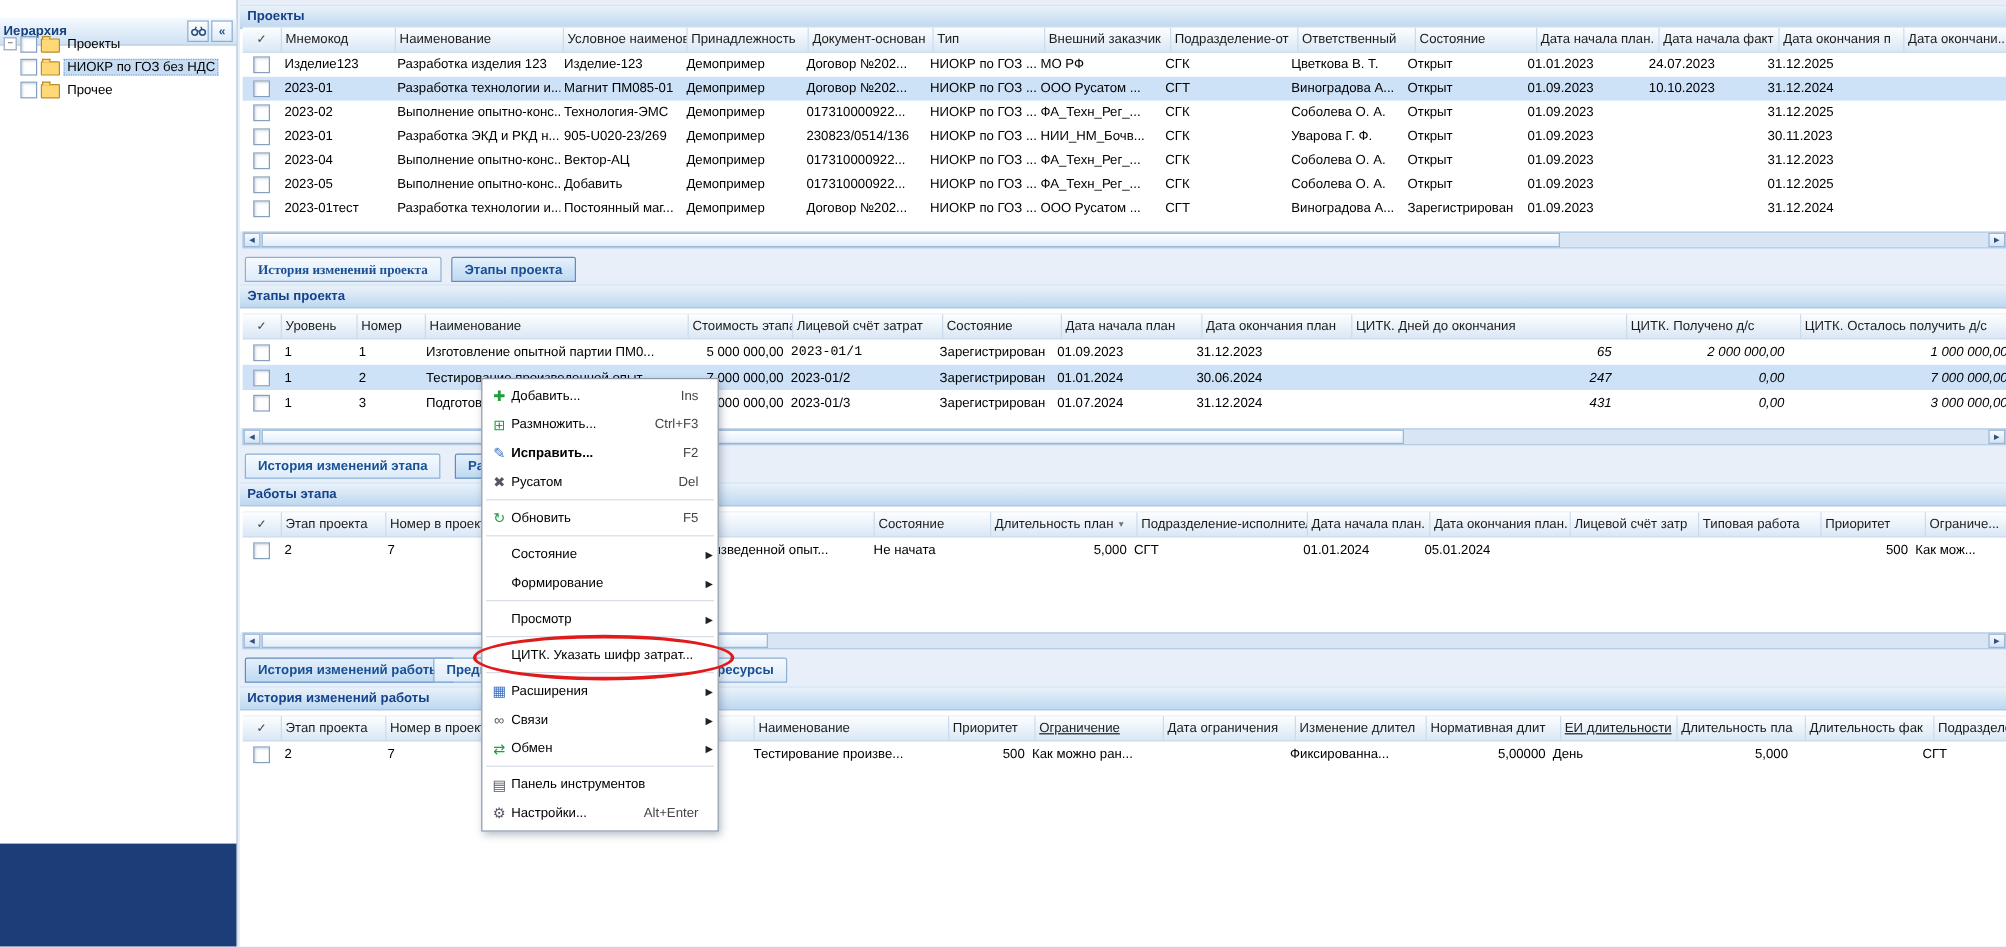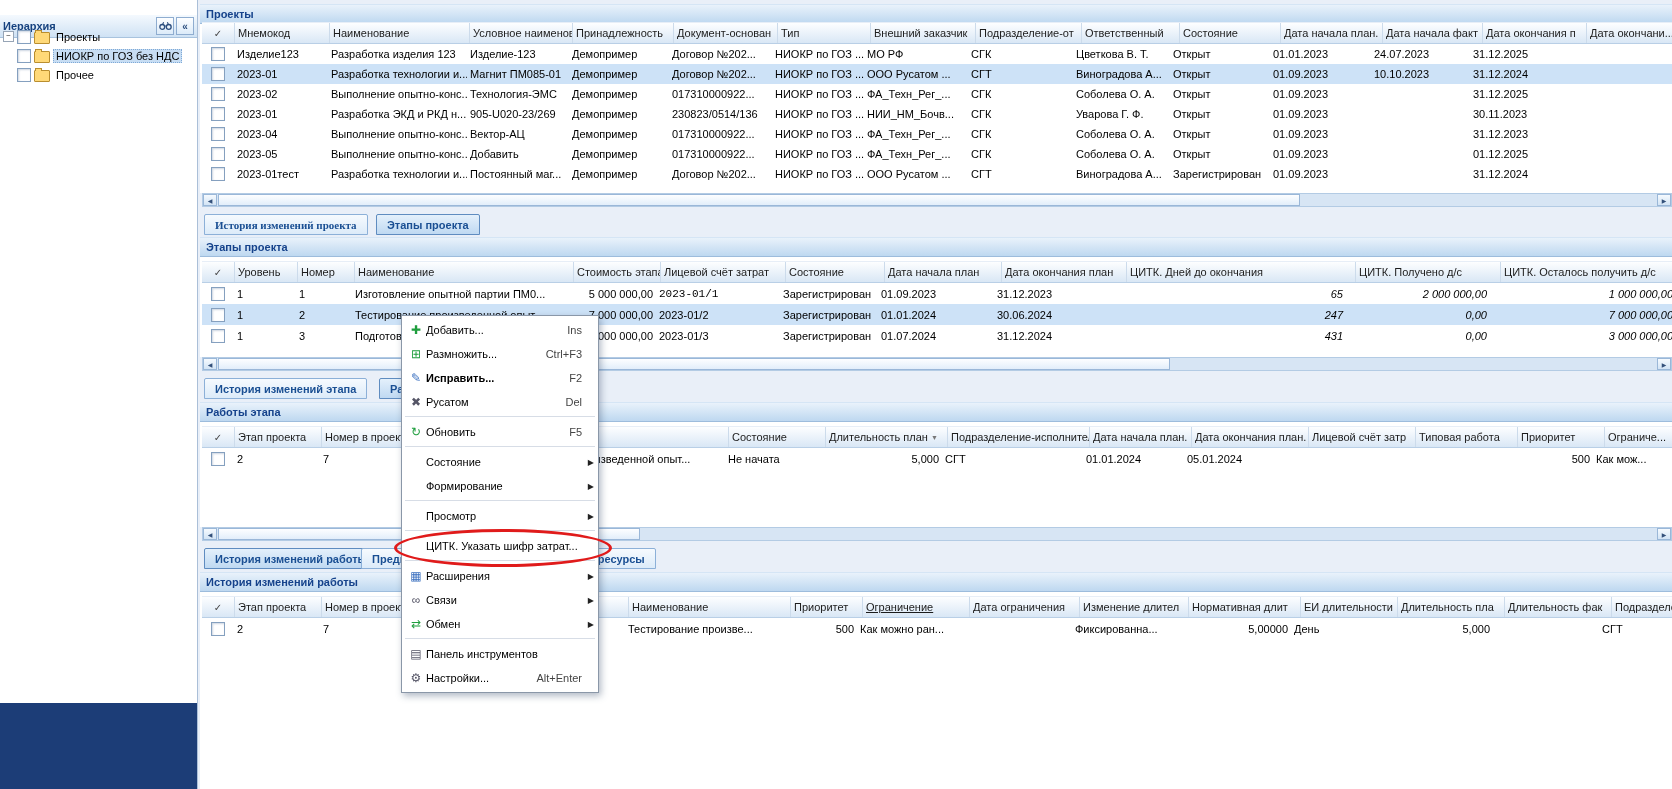--- a/index.html
+++ b/index.html
@@ -432,21 +432,21 @@
           <div class="hcell cbcol" data-name="select-all-header" style="width: 26px;">✓</div>
           <div class="hcell" data-name="column-header" style="width: 80px;">Этап проекта</div>
           <div class="hcell" data-name="column-header" style="width: 90px;">Номер в проекте</div>
           <div class="hcell" data-name="column-header" style="width: 203px;"></div>
           <div class="hcell" data-name="column-header" style="width: 155px;">Наименование</div>
           <div class="hcell" data-name="column-header" style="width: 65px;">Приоритет</div>
           <div class="hcell" data-name="column-header" style="width: 100px; text-decoration: underline;">Ограничение</div>
           <div class="hcell" data-name="column-header" style="width: 103px;">Дата ограничения</div>
           <div class="hcell" data-name="column-header" style="width: 102px;">Изменение длител</div>
           <div class="hcell" data-name="column-header" style="width: 105px;">Нормативная длит</div>
-          <div class="hcell" data-name="column-header" style="width: 90px;">ЕИ длительности</div>
+          <div class="hcell" data-name="column-header" style="width: 90px; text-decoration: underline;">ЕИ длительности</div>
           <div class="hcell" data-name="column-header" style="width: 100px;">Длительность пла</div>
           <div class="hcell" data-name="column-header" style="width: 100px;">Длительность фак</div>
           <div class="hcell" data-name="column-header" style="width: 155px;">Подразделение-и.</div>
         </div>
         <div class="grid-row" data-name="table-row">
           <div class="cell cbcol" data-name="checkbox-cell" style="width: 26px;">
             <span class="checkbox" data-name="row-checkbox"></span>
           </div>
           <div class="cell" data-name="table-cell" style="width: 80px;">2</div>
           <div class="cell" data-name="table-cell" style="width: 90px;">7</div>

